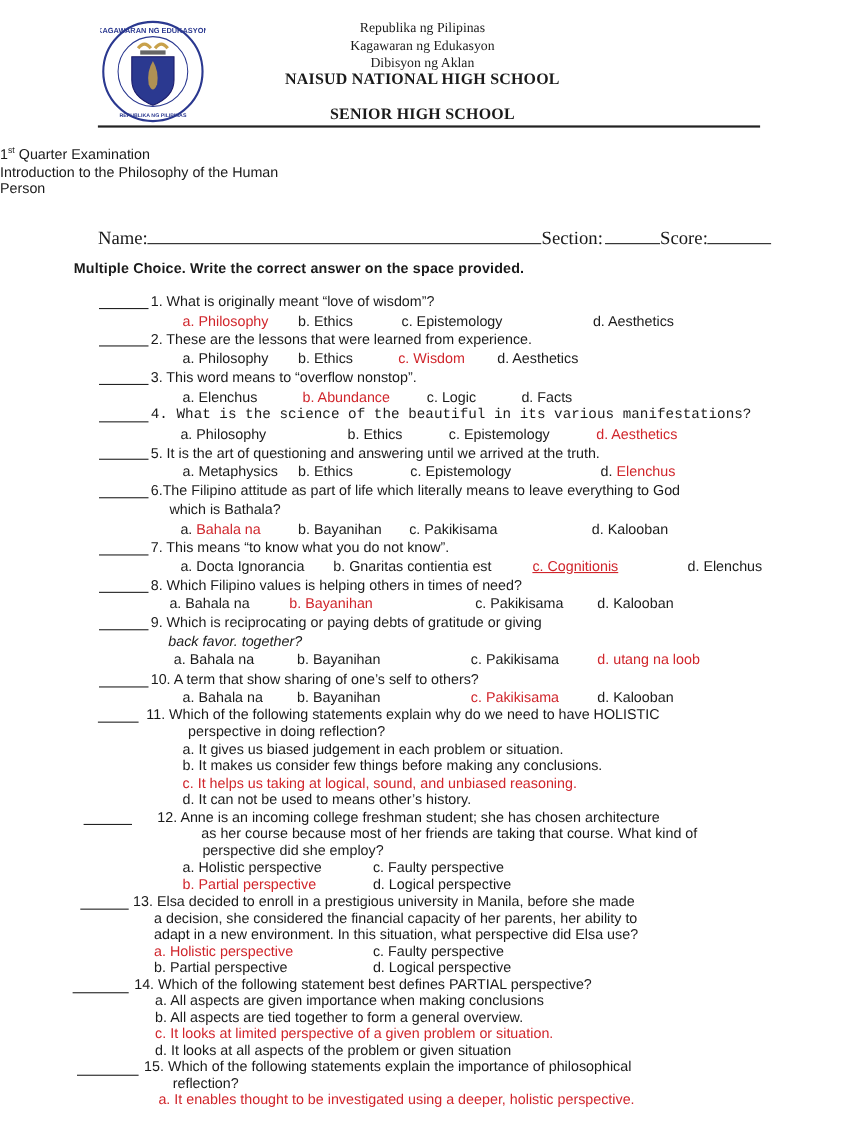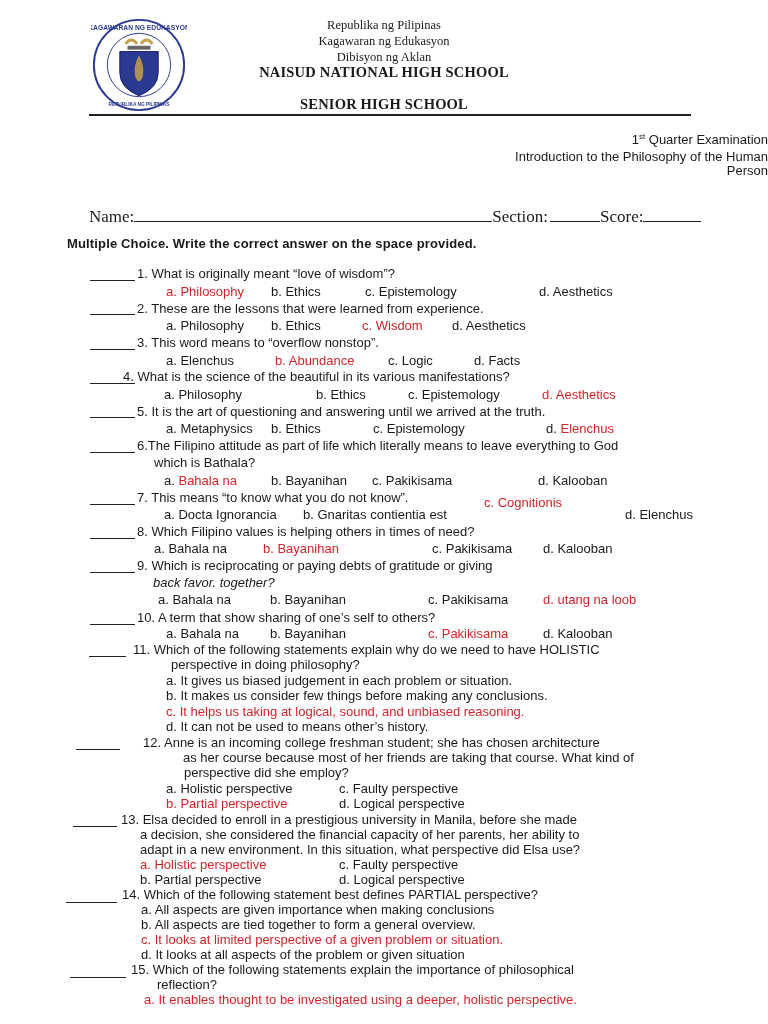--- a/index.html
+++ b/index.html
@@ -9,21 +9,21 @@
     .abs { position: absolute; white-space: nowrap; }
     .red { color: #d0252b; }
 
     
     .logo { position: absolute; left: 91px; top: 17px; width: 96px; height: 96px; }
     .hdr-line { position: absolute; left: 0; width: 768px; text-align: center; }
     .hdr-small { font-size: 12.5px; }
     .hdr-bold { font-size: 14.5px; font-weight: bold; letter-spacing: 0.2px; }
     .rule { position: absolute; left: 89px; top: 114px; width: 602px; height: 2px; background: #222; }
 
-    .title { position: absolute; left: 0; width: 768px; text-align: right; font-size: 13px; }
+    .title { position: absolute; left: 0; width: 768px; text-align: left; font-size: 13px; }
     .title sup { font-size: 8px; }
 
     .name-row { position: absolute; left: 89px; top: 207px; font-size: 17px; }
     .uline { display: inline-block; border-bottom: 1px solid #222; vertical-align: baseline; height: 10px; }
 
     .instructions { position: absolute; left: 67px; top: 236px; font-size: 13px; font-weight: bold; letter-spacing: 0.15px; }
 
     .q { font-size: 13px; }
     .blank { display: inline-block; border-bottom: 1px solid #222; height: 11px; vertical-align: baseline; }
   </style>
@@ -82,21 +82,21 @@
     <span class="abs blank" style="left:90px;top:338px;width:45px;"></span>
     <span class="abs" style="left:137px;top:335px;"><span>3.</span><span> </span><span>This word means to “overflow nonstop”.</span></span>
     <span class="abs" style="left:166px;top:353px;">a. Elenchus</span>
     <span class="abs red" style="left:275px;top:353px;">b. Abundance</span>
     <span class="abs" style="left:388px;top:353px;">c. Logic</span>
     <span class="abs" style="left:474px;top:353px;">d. Facts</span>
   </div>
 
   <div>
     <span class="abs blank" style="left:90px;top:372px;width:45px;"></span>
-    <span class="abs" style="left:123px;top:369px;"><span>4.</span><span> </span><span>What is the science of the beautiful in its various manifestations?</span></span>
+    <span class="abs" style="left:137px;top:369px;font-family:Liberation Mono, monospace;"><span>4.</span><span> </span><span>What is the science of the beautiful in its various manifestations?</span></span>
     <span class="abs" style="left:164px;top:387px;">a. Philosophy</span>
     <span class="abs" style="left:316px;top:387px;">b. Ethics</span>
     <span class="abs" style="left:408px;top:387px;">c. Epistemology</span>
     <span class="abs red" style="left:542px;top:387px;">d. Aesthetics</span>
   </div>
 
   <div>
     <span class="abs blank" style="left:90px;top:406px;width:45px;"></span>
     <span class="abs" style="left:137px;top:404px;"><span>5.</span><span> </span><span>It is the art of questioning and answering until we arrived at the truth.</span></span>
     <span class="abs" style="left:166px;top:421px;">a. Metaphysics</span>
@@ -113,21 +113,21 @@
     <span class="abs" style="left:271px;top:473px;">b. Bayanihan</span>
     <span class="abs" style="left:372px;top:473px;">c. Pakikisama</span>
     <span class="abs" style="left:538px;top:473px;">d. Kalooban</span>
   </div>
 
   <div>
     <span class="abs blank" style="left:90px;top:493px;width:45px;"></span>
     <span class="abs" style="left:137px;top:490px;"><span>7.</span><span> </span><span>This means “to know what you do not know”.</span></span>
     <span class="abs" style="left:164px;top:507px;">a. Docta Ignorancia</span>
     <span class="abs" style="left:303px;top:507px;">b. Gnaritas contientia est</span>
-    <span class="abs red" style="left:484px;top:495px;">c. Cognitionis</span>
+    <span class="abs red" style="left:484px;top:507px;text-decoration:underline;">c. Cognitionis</span>
     <span class="abs" style="left:625px;top:507px;">d. Elenchus</span>
   </div>
 
   <div>
     <span class="abs blank" style="left:90px;top:527px;width:45px;"></span>
     <span class="abs" style="left:137px;top:524px;"><span>8.</span><span> </span><span>Which Filipino values is helping others in times of need?</span></span>
     <span class="abs" style="left:154px;top:541px;">a. Bahala na</span>
     <span class="abs red" style="left:263px;top:541px;">b. Bayanihan</span>
     <span class="abs" style="left:432px;top:541px;">c. Pakikisama</span>
     <span class="abs" style="left:543px;top:541px;">d. Kalooban</span>
@@ -148,21 +148,21 @@
     <span class="abs" style="left:137px;top:610px;"><span>10.</span><span> </span><span>A term that show sharing of one’s self to others?</span></span>
     <span class="abs" style="left:166px;top:626px;">a. Bahala na</span>
     <span class="abs" style="left:270px;top:626px;">b. Bayanihan</span>
     <span class="abs red" style="left:428px;top:626px;">c. Pakikisama</span>
     <span class="abs" style="left:543px;top:626px;">d. Kalooban</span>
   </div>
 
   <div>
     <span class="abs blank" style="left:89px;top:645px;width:37px;"></span>
     <span class="abs" style="left:133px;top:642px;"><span>11.</span><span> </span><span>Which of the following statements explain why do we need to have HOLISTIC</span></span>
-    <span class="abs" style="left:171px;top:657px;">perspective in doing philosophy?</span>
+    <span class="abs" style="left:171px;top:657px;">perspective in doing reflection?</span>
     <span class="abs" style="left:166px;top:673px;">a. It gives us biased judgement in each problem or situation.</span>
     <span class="abs" style="left:166px;top:688px;">b. It makes us consider few things before making any conclusions.</span>
     <span class="abs red" style="left:166px;top:704px;">c. It helps us taking at logical, sound, and unbiased reasoning.</span>
     <span class="abs" style="left:166px;top:719px;">d. It can not be used to means other’s history.</span>
   </div>
 
   <div>
     <span class="abs blank" style="left:76px;top:738px;width:44px;"></span>
     <span class="abs" style="left:143px;top:735px;"><span>12.</span><span> </span><span>Anne is an incoming college freshman student; she has chosen architecture</span></span>
     <span class="abs" style="left:183px;top:750px;">as her course because most of her friends are taking that course. What kind of</span>

